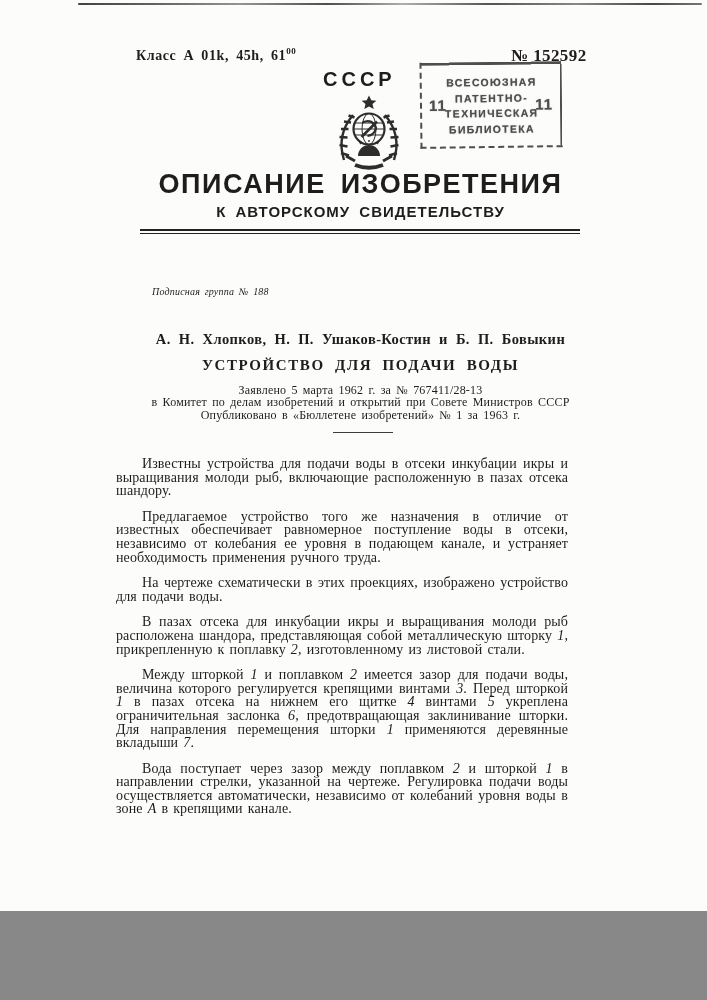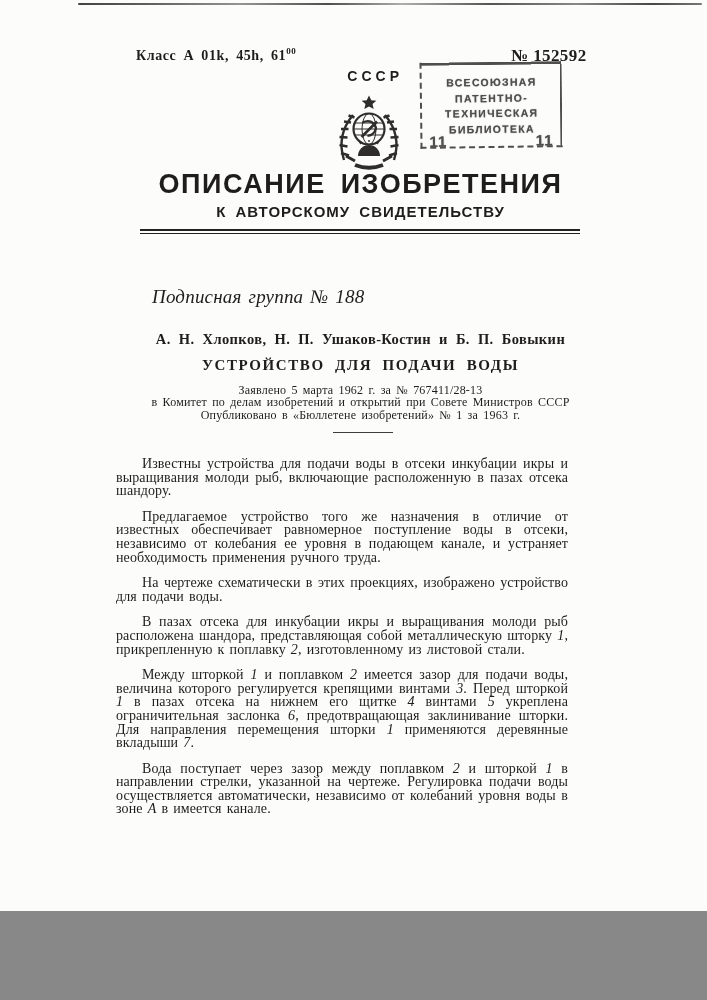--- a/index.html
+++ b/index.html
@@ -15,57 +15,57 @@
     background:linear-gradient(90deg,#141414 0%,#3a3a3a 12%,#7a7a7a 26%,#222 40%,#9a9a9a 52%,#2a2a2a 66%,#6b6b6b 80%,#1a1a1a 92%,#555 100%);
     opacity:.8;
   }
   .class-line {
     position:absolute; left:136px; top:46px;
     font-size:14px; font-weight:bold; letter-spacing:.6px; word-spacing:3px;
   }
   .class-line sup { font-size:9px; font-weight:bold; }
   .doc-number { position:absolute; left:511px; top:46px; font-size:17px; font-weight:bold; letter-spacing:.4px; }
   .country {
-    position:absolute; left:319px; top:68px; width:84px; text-align:right;
-    font-family:"Liberation Sans", sans-serif; font-size:14px; font-weight:bold; letter-spacing:4px; text-indent:4px;
+    position:absolute; left:319px; top:68px; width:84px; text-align:left;
+    font-family:"Liberation Sans", sans-serif; font-size:20px; font-weight:bold; letter-spacing:4px; text-indent:4px;
   }
   .emblem { position:absolute; left:327px; top:94px; width:84px; height:78px; }
   .emblem path, .emblem circle, .emblem ellipse { stroke:#2e2d2b; }
   .stamp {
     position:absolute; left:420px; top:62px; width:142px; height:86px; box-sizing:border-box;
     border-top:3px solid var(--stamp_ink,#4f4e4c);
     border-right:2px solid var(--stamp_ink,#4f4e4c);
     border-bottom:2px dashed var(--stamp_ink,#4f4e4c);
     border-left:2px dashed var(--stamp_ink,#4f4e4c);
     color:var(--stamp_ink,#4f4e4c);
     font-family:"Liberation Sans", sans-serif; font-weight:bold;
     transform:rotate(-.7deg);
     text-shadow:0 0 1px rgba(90,88,85,.75);
   }
   .stamp-lines {
     position:absolute; inset:0; display:flex; flex-direction:column;
     justify-content:center; align-items:center; gap:3.5px;
     font-size:10.5px; letter-spacing:1.3px; text-indent:1.3px;
   }
-  .stamp-num { position:absolute; top:50%; transform:translateY(-58%); font-size:15px; letter-spacing:1px;margin-top:36px; }
+  .stamp-num { position:absolute; top:50%; transform:translateY(-58%); font-size:15px; letter-spacing:1px; }
   .stamp-num-left { left:7px; }
   .stamp-num-right { right:7px; }
   .main-title {
     position:absolute; left:7px; width:707px; top:169px; text-align:center;
     font-family:"Liberation Sans", sans-serif; font-size:27px; font-weight:bold; letter-spacing:1.5px; word-spacing:6px;
   }
   .subtitle {
     position:absolute; left:7px; width:707px; top:203px; text-align:center;
     font-family:"Liberation Sans", sans-serif; font-size:15px; font-weight:bold; letter-spacing:1px; word-spacing:4px;
   }
   .double-rule {
     position:absolute; left:140px; top:229px; width:440px; height:2px;
     border-top:2.5px solid #23221f; border-bottom:1px solid #23221f; box-sizing:content-box;
   }
-  .subscription { position:absolute; left:152px; top:286px; font-style:italic; font-size:19px; letter-spacing:.2px; word-spacing:2px; }
+  .subscription { position:absolute; left:152px; top:286px; font-style:italic; font-size:10px; letter-spacing:.2px; word-spacing:2px; }
   .authors {
     position:absolute; left:7px; width:707px; top:331px; text-align:center;
     font-weight:bold; font-size:14.5px; letter-spacing:.4px; word-spacing:4px;
   }
   .invention-title {
     position:absolute; left:7px; width:707px; top:357px; text-align:center;
     font-weight:bold; font-size:15px; letter-spacing:1.6px; word-spacing:5px;
   }
   .filing {
     position:absolute; left:7px; width:707px; top:384px; text-align:center;
@@ -145,16 +145,16 @@
   </div>
 
   <div class="short-rule"></div>
 
   <div class="body">
     <p><span>Известны устройства для подачи воды в отсеки инкубации икры и выращивания молоди рыб, включающие расположенную в пазах отсека шандору.</span></p>
     <p><span>Предлагаемое устройство того же назначения в отличие от известных обеспечивает равномерное поступление воды в отсеки, независимо от колебания ее уровня в подающем канале, и устраняет необходимость применения ручного труда.</span></p>
     <p><span>На чертеже схематически в этих проекциях, изображено устройство для подачи воды.</span></p>
     <p><span>В пазах отсека для инкубации икры и выращивания молоди рыб расположена шандора, представляющая собой металлическую шторку </span><i>1</i><span>, прикрепленную к поплавку </span><i>2</i><span>, изготовленному из листовой стали.</span></p>
     <p><span>Между шторкой </span><i>1</i><span> и поплавком </span><i>2</i><span> имеется зазор для подачи воды, величина которого регулируется крепящими винтами </span><i>3</i><span>. Перед шторкой </span><i>1</i><span> в пазах отсека на нижнем его щитке </span><i>4</i><span> винтами </span><i>5</i><span> укреплена ограничительная заслонка </span><i>6</i><span>, предотвращающая заклинивание шторки. Для направления перемещения шторки </span><i>1</i><span> применяются деревянные вкладыши </span><i>7</i><span>.</span></p>
-    <p><span>Вода поступает через зазор между поплавком </span><i>2</i><span> и шторкой </span><i>1</i><span> в направлении стрелки, указанной на чертеже. Регулировка подачи воды осуществляется автоматически, независимо от колебаний уровня воды в зоне </span><i>А</i><span> в имеется канале.</span></p>
+    <p><span>Вода поступает через зазор между поплавком </span><i>2</i><span> и шторкой </span><i>1</i><span> в направлении стрелки, указанной на чертеже. Регулировка подачи воды осуществляется автоматически, независимо от колебаний уровня воды в зоне </span><i>А</i><span> в крепящими канале.</span></p>
   </div>
 
 </div>
 
 </body></html>

